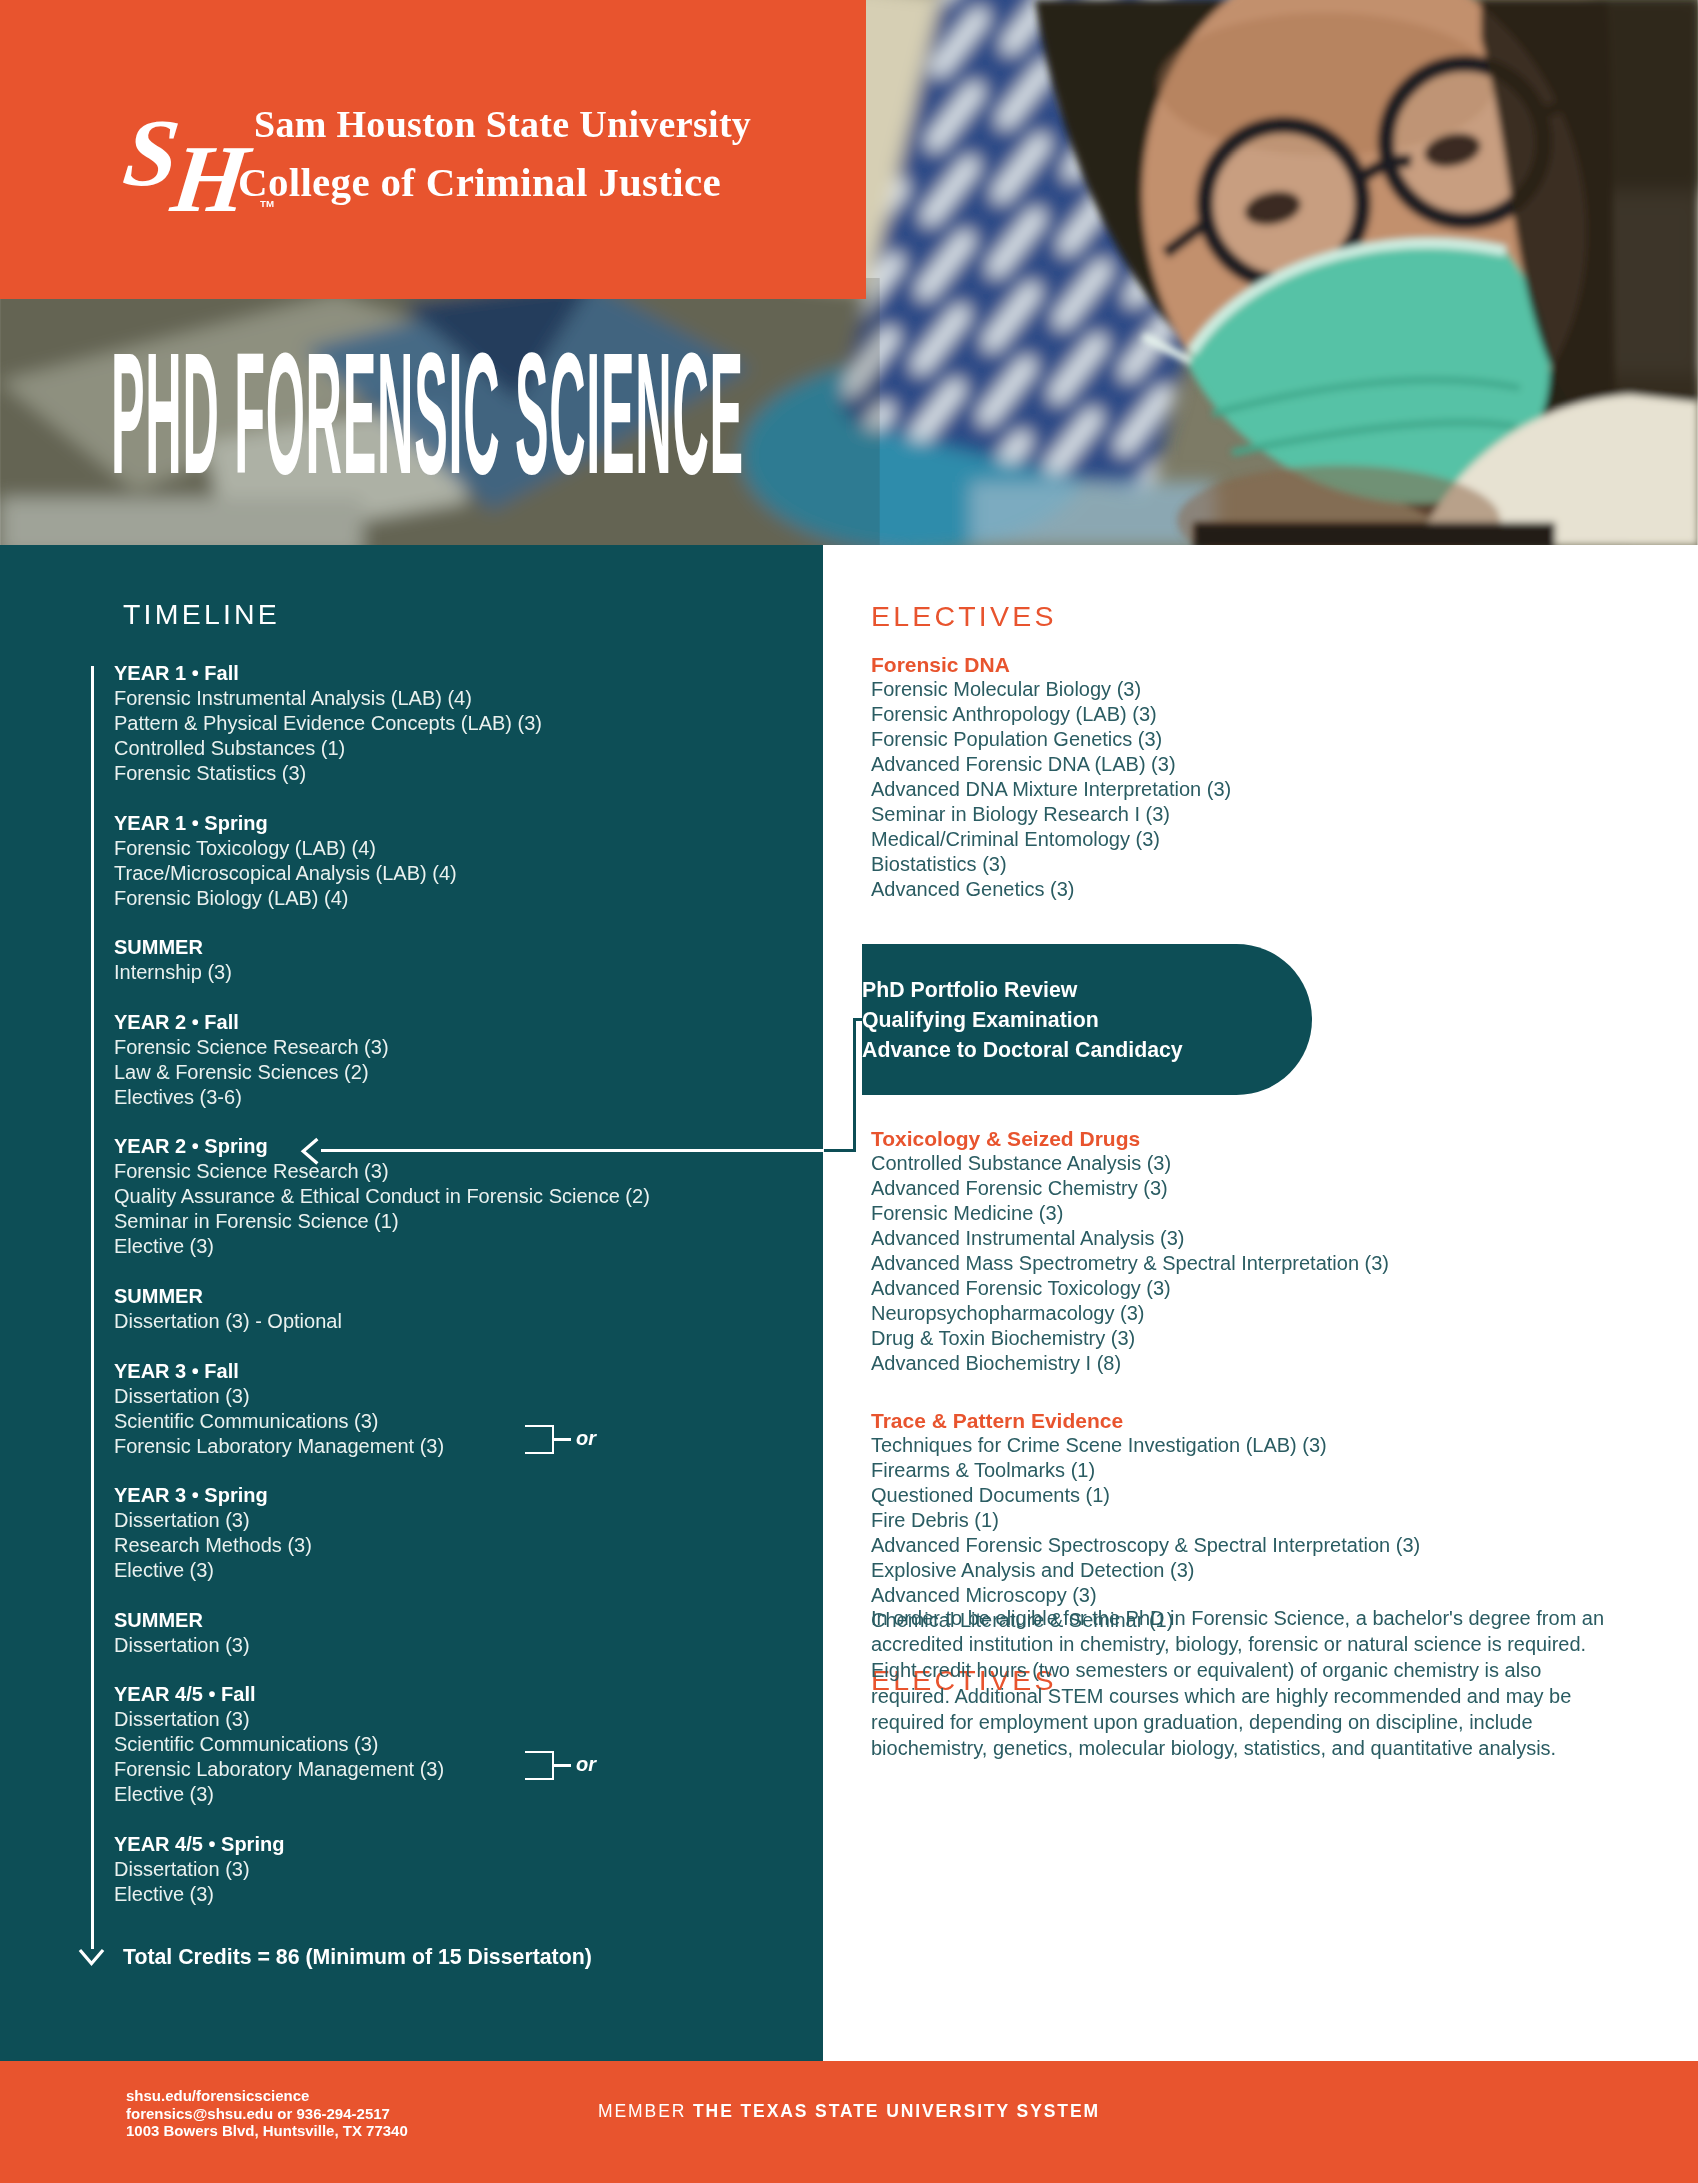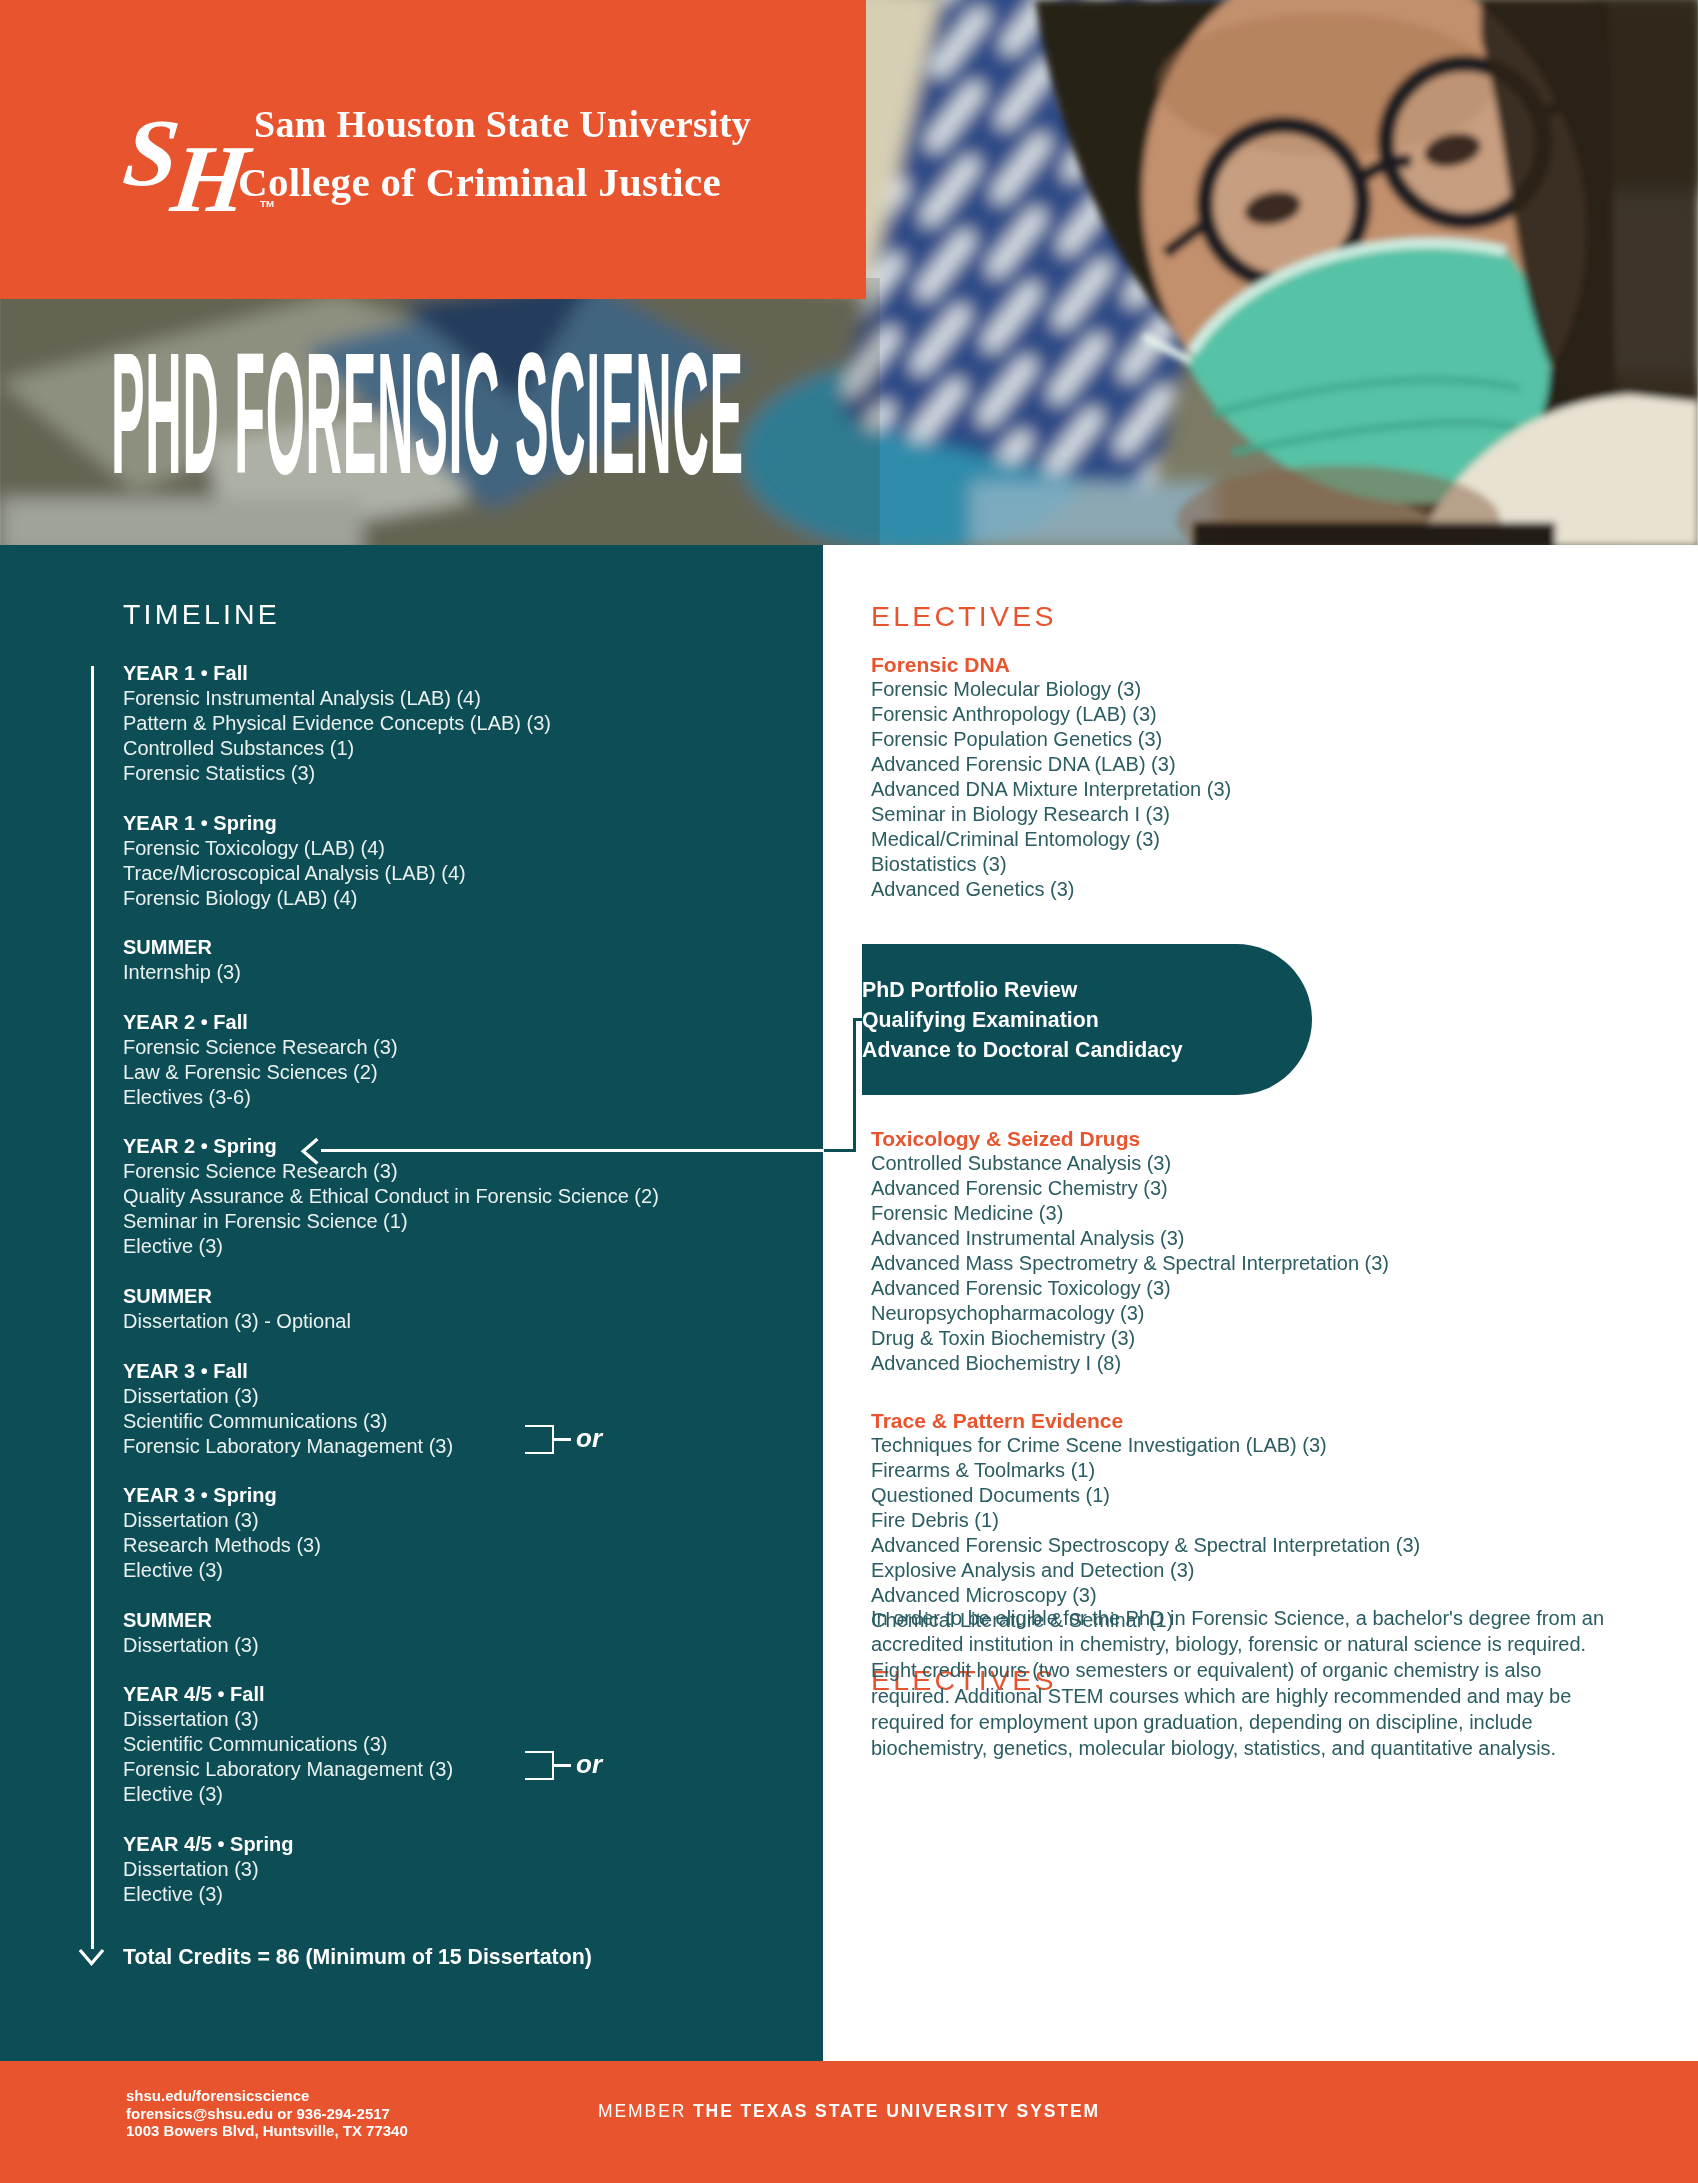--- a/index.html
+++ b/index.html
@@ -28,32 +28,32 @@
   
   .hero-title{position:absolute;left:111px;top:327px;color:#fff;font-size:97px;font-weight:800;letter-spacing:1.3px;white-space:nowrap;transform:scale(0.52,1.78);transform-origin:left top;line-height:1;}
 
   
   .timeline-panel{position:absolute;left:0;top:545px;width:823px;height:1516px;background:var(--teal);}
 
   .timeline-heading{position:absolute;left:123px;top:598px;color:#fff;font-size:28.5px;font-weight:500;letter-spacing:3.2px;}
   .timeline-axis{position:absolute;left:91px;top:666px;width:2.6px;height:1283px;background:#fff;}
   .axis-arrow{position:absolute;left:78px;top:1948px;}
 
-  #timeline-groups{position:absolute;left:123px;top:661px;width:653px;color:var(--panel-text);}
+  #timeline-groups{position:absolute;left:114px;top:661px;width:653px;color:var(--panel-text);}
   .tl-group{margin-bottom:24.6px;}
   .tl-group .term{font-size:20px;font-weight:700;line-height:25px;color:#fff;font-family:"Liberation Sans",sans-serif;}
   ul.course-list{list-style:none;}
   .course-list li{font-size:20px;font-weight:400;line-height:25px;white-space:nowrap;}
   #timeline-groups .course-list li{color:var(--panel-text);}
   .total-credits{position:absolute;left:123px;top:1945px;color:#fff;font-size:21.3px;font-weight:700;}
 
   
   .or-bracket{position:absolute;left:525px;width:28.5px;height:28.5px;border:2.6px solid #fff;border-left:none;}
   .or-stub{position:absolute;left:554px;width:17px;height:2.6px;background:#fff;}
-  .or-label{position:absolute;left:576px;color:#fff;font-size:26px;font-style:italic;font-weight:700;line-height:25px;}
+  .or-label{position:absolute;left:576px;color:#fff;font-size:20px;font-style:italic;font-weight:700;line-height:25px;}
 
   
   .conn-white{position:absolute;left:321px;top:1149px;width:503px;height:2.6px;background:#fff;}
   .conn-arrow{position:absolute;left:298px;top:1137px;}
   .conn-teal-h{position:absolute;left:823px;top:1149px;width:32px;height:2.6px;background:var(--teal);}
   .conn-teal-v{position:absolute;left:853px;top:1018px;width:2.6px;height:134px;background:var(--teal);}
   .conn-teal-stub{position:absolute;left:853px;top:1018px;width:13px;height:2.6px;background:var(--teal);}
 
   
   .electives-heading{position:absolute;left:871px;color:var(--orange);font-size:28.5px;font-weight:500;letter-spacing:3.2px;}

